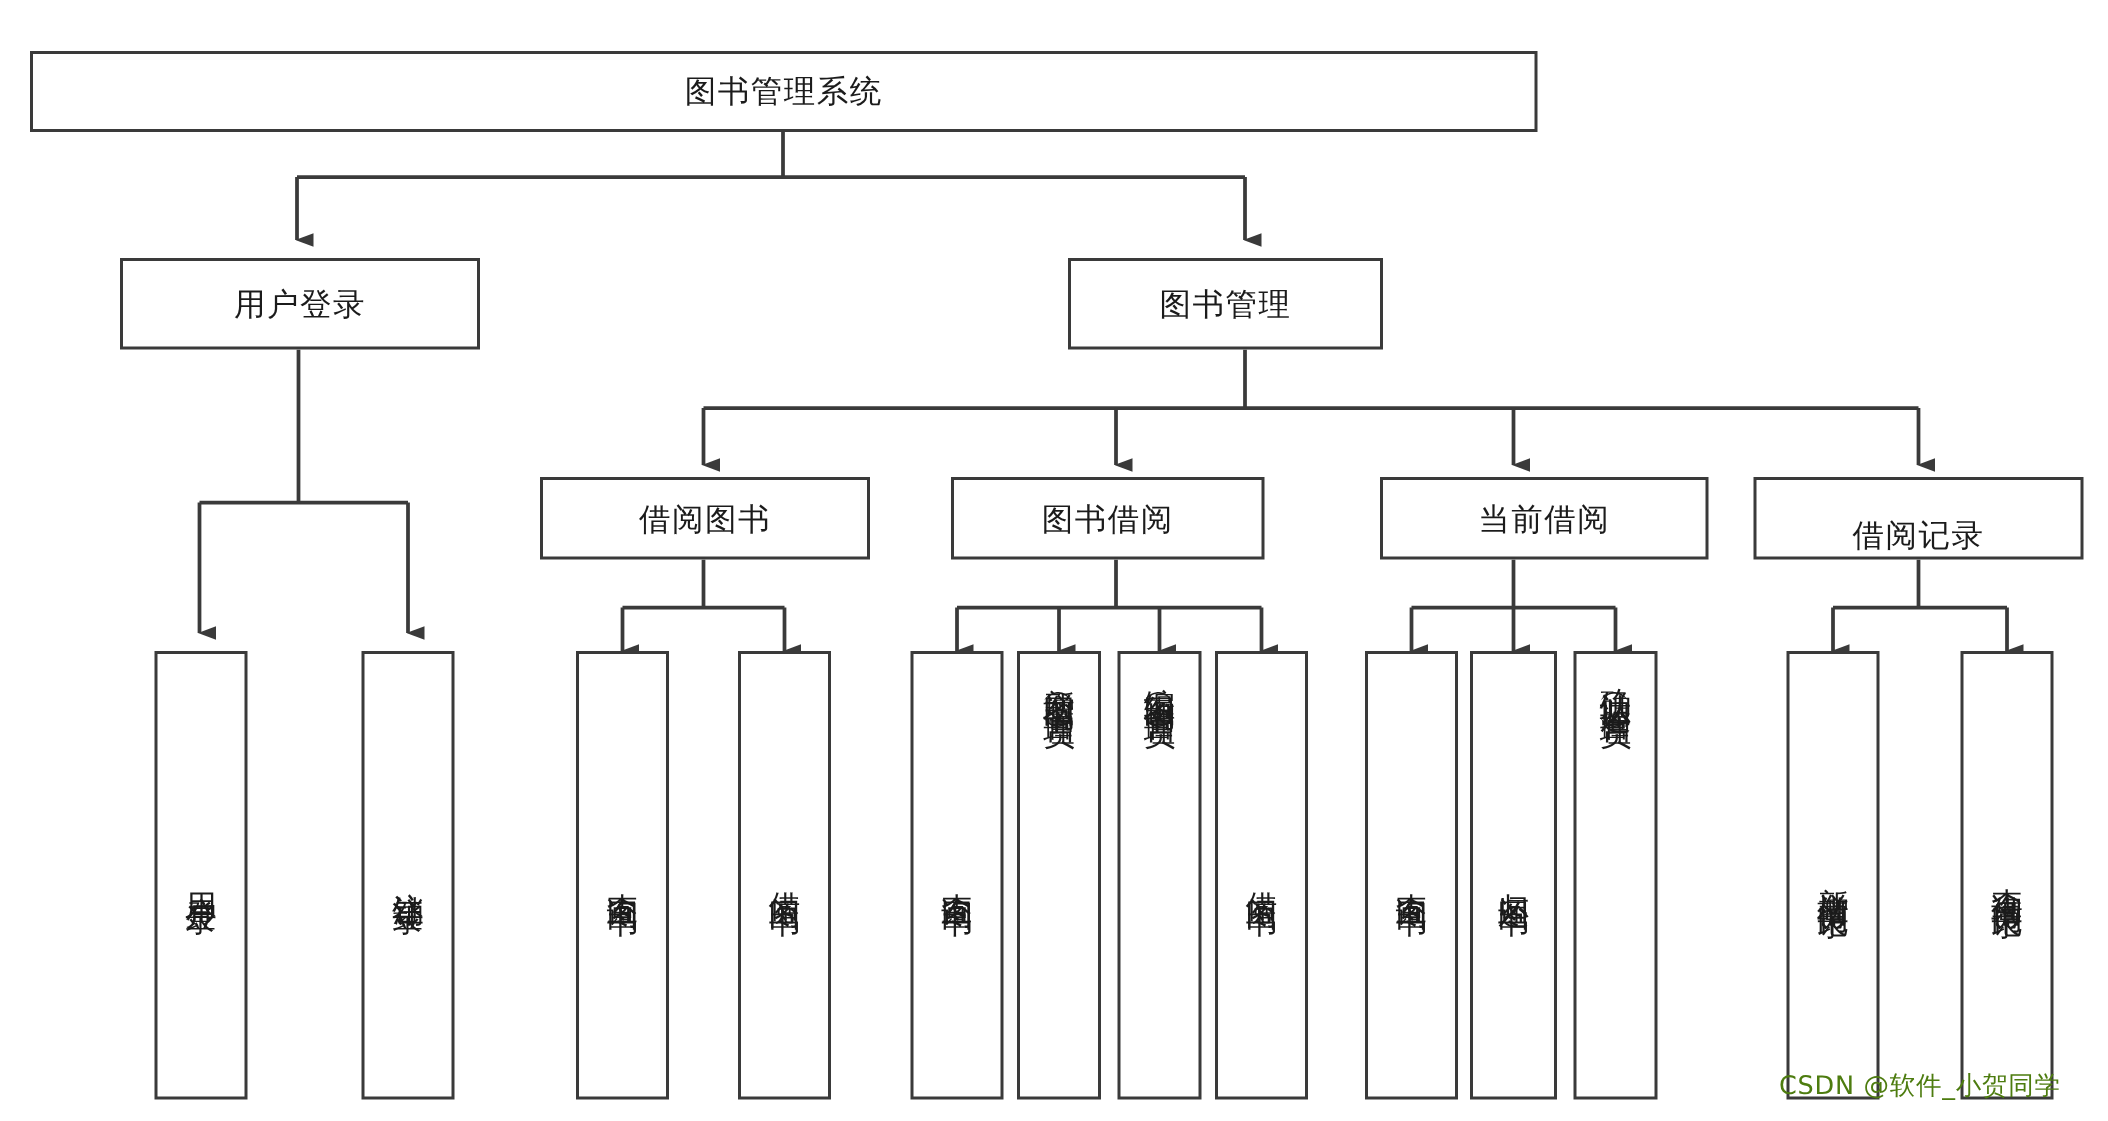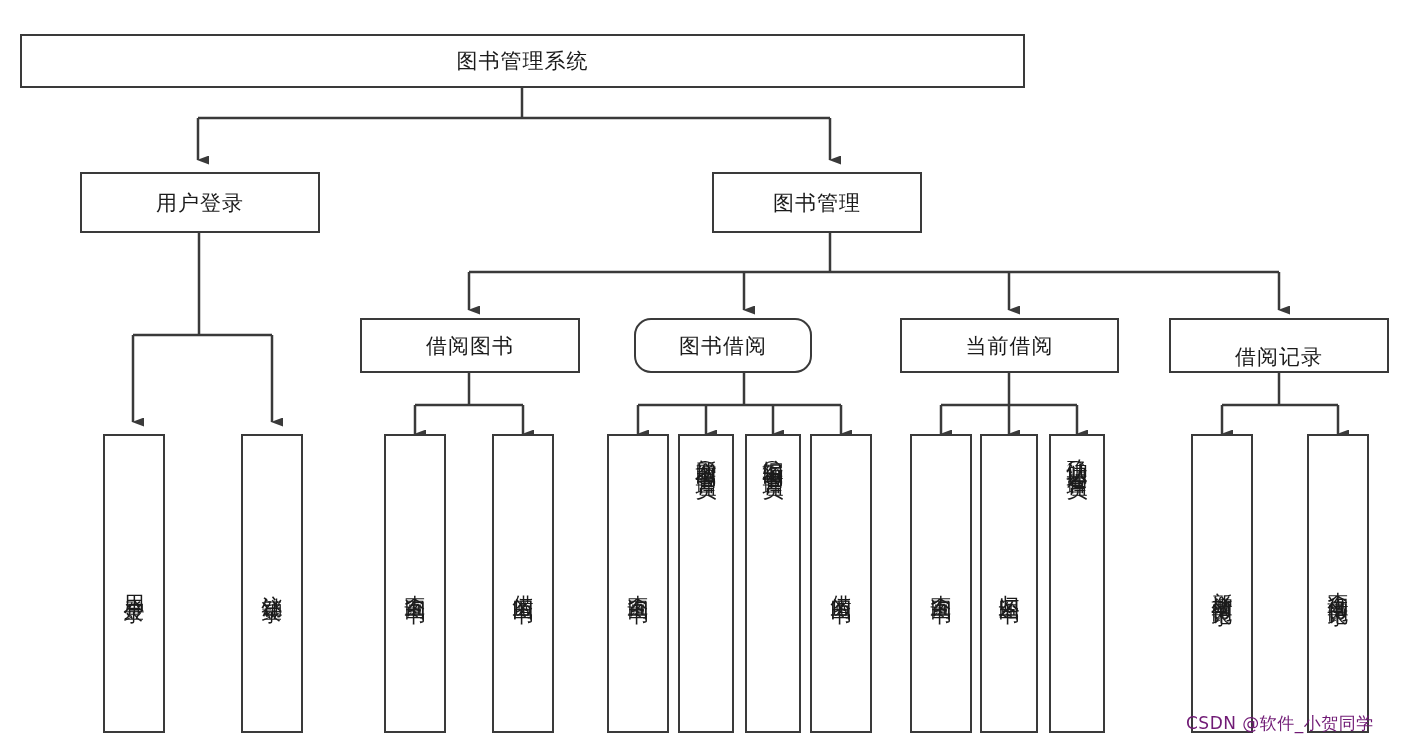--- a/index.html
+++ b/index.html
@@ -57,21 +57,21 @@
   }
   .node.v.mid {
     align-items: center;
     padding-top: 0;
   }
   .watermark {
     position: absolute;
     left: 1186px;
     top: 712px;
     font-size: 17px;
-    color: #701a75;
+    color: #4d7c0f;
     white-space: nowrap;
     letter-spacing: 0.5px;
   }
 </style>
 </head>
 <body>
 
 <div id="canvas">
 
   <svg class="wires" viewBox="0 0 1405 747">
@@ -134,24 +134,24 @@
   <div class="node h" style="left:80px; top:172px; width:240px; height:61px;">
     <span>用户登录</span>
   </div>
   <div class="node h" style="left:712px; top:172px; width:210px; height:61px;">
     <span>图书管理</span>
   </div>
 
   <div class="node h" style="left:360px; top:318px; width:220px; height:55px;">
     <span>借阅图书</span>
   </div>
-  <div class="node h" style="left:634px; top:318px; width:178px; height:55px;border-radius:17px;">
+  <div class="node h" style="left:634px; top:318px; width:209px; height:55px;">
     <span>图书借阅</span>
   </div>
-  <div class="node h" style="left:900px; top:318px; width:219px; height:55px;">
+  <div class="node h" style="left:920px; top:318px; width:219px; height:55px;">
     <span>当前借阅</span>
   </div>
   <div class="node h" style="left:1169px; top:318px; width:220px; height:55px;align-items:flex-end;">
     <span>借阅记录</span>
   </div>
 
   <div class="node v mid" style="left:103px; top:434px; width:62px; height:299px;">
     <span class="vtext">用户登录</span>
   </div>
   <div class="node v mid" style="left:241px; top:434px; width:62px; height:299px;">

